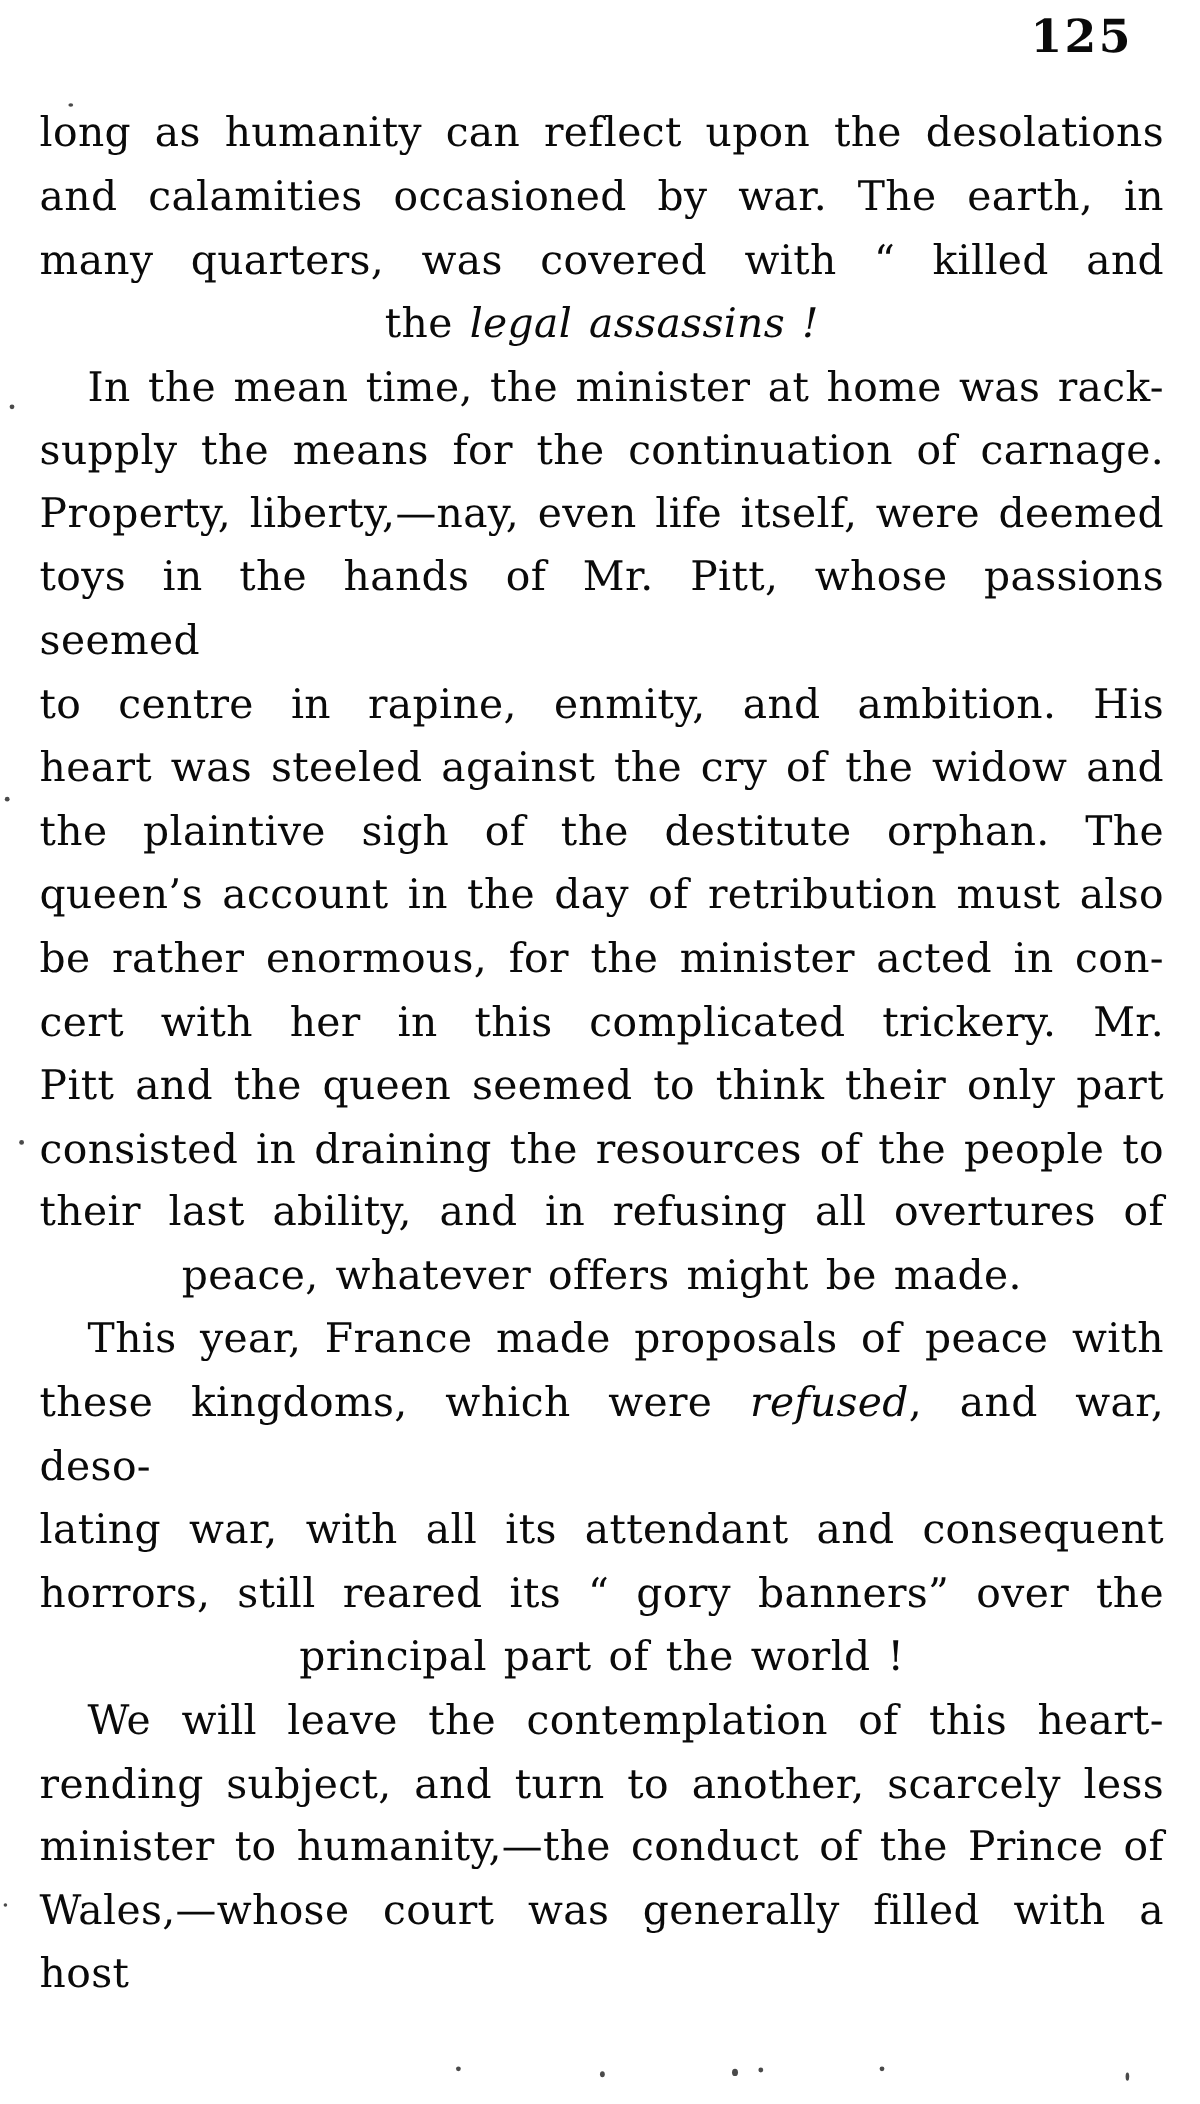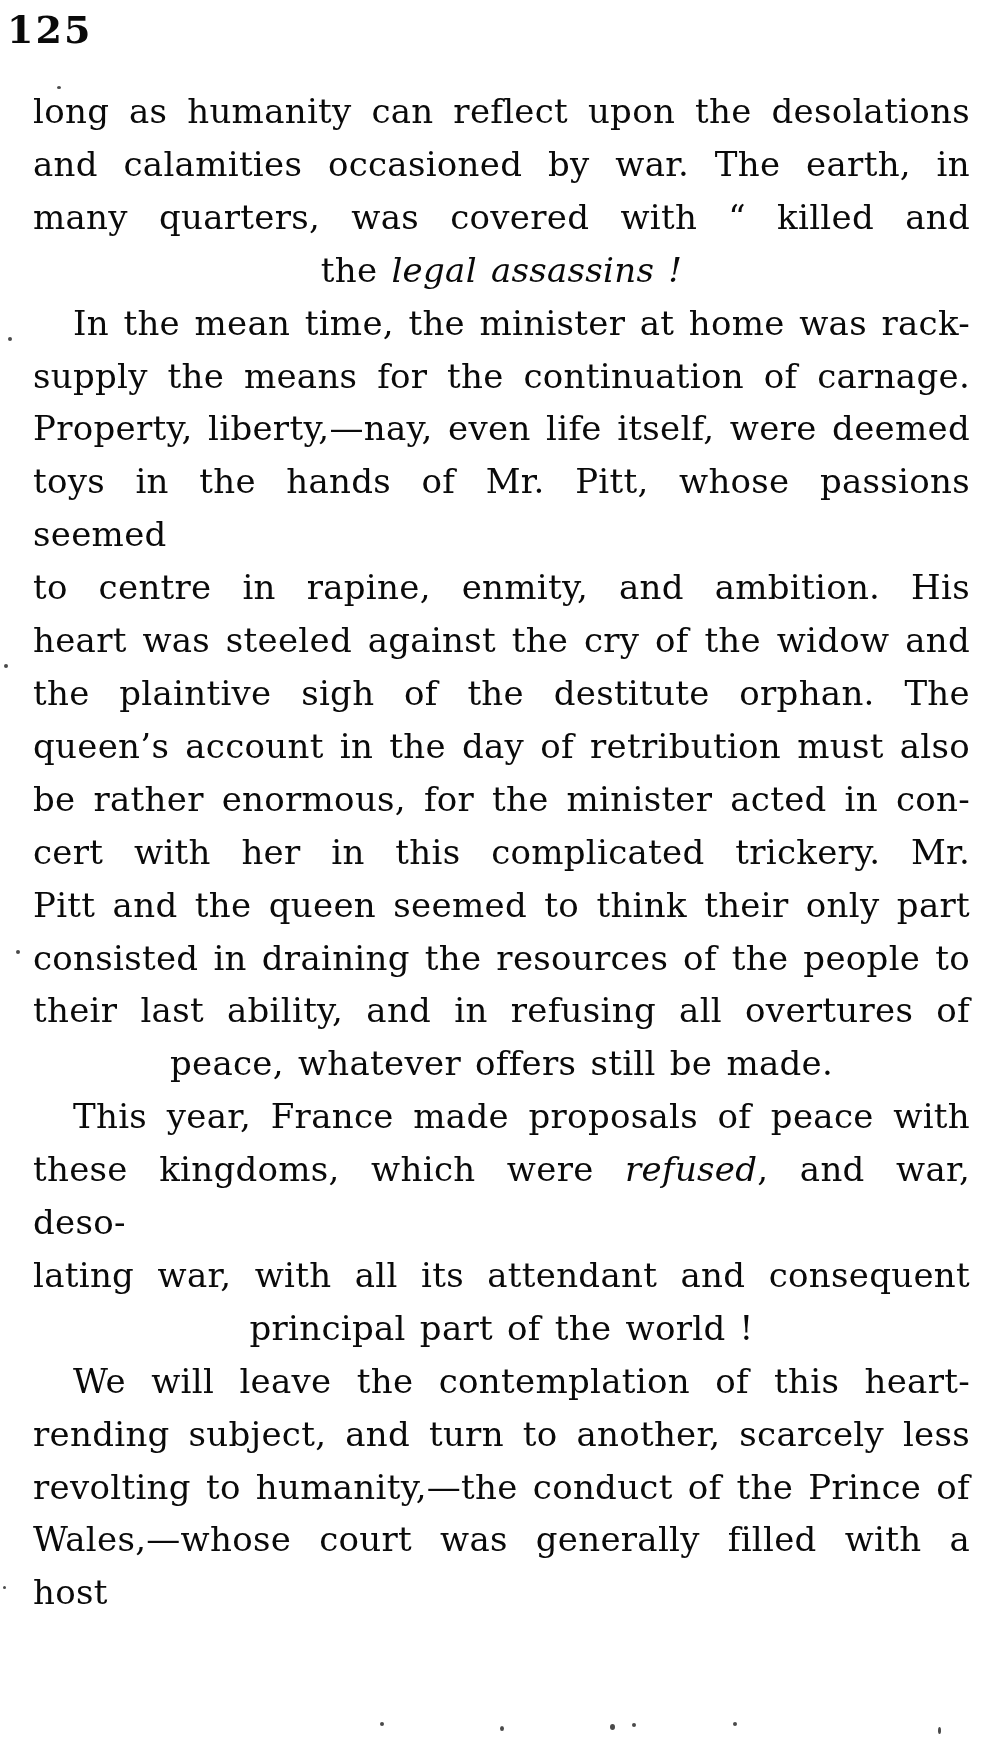--- a/index.html
+++ b/index.html
@@ -14,21 +14,21 @@
     background: #ffffff;
     box-sizing: border-box;
     padding: 8px 30px 0 33px;
     overflow: hidden;
     font-family: "DejaVu Serif", "Liberation Serif", serif;
     color: #0a0a0a;
   }
   .page-number {
     position: relative;
     left: -26px;
-    text-align: left;
+    text-align: right;
     font-size: 38px;
     line-height: 44px;
     font-weight: 700;
     letter-spacing: 2px;
   }
   .text-block {
     margin-top: 33px;
     font-size: 34px;
     line-height: 52.9px;
     letter-spacing: 0.3px;
@@ -72,28 +72,29 @@
       <div class="line j"><span>toys in the hands of Mr. Pitt, whose passions seemed</span></div>
       <div class="line j"><span>to centre in rapine, enmity, and ambition. His</span></div>
       <div class="line j"><span>heart was steeled against the cry of the widow and</span></div>
       <div class="line j"><span>the plaintive sigh of the destitute orphan. The</span></div>
       <div class="line j"><span>queen’s account in the day of retribution must also</span></div>
       <div class="line j"><span>be rather enormous, for the minister acted in con-</span></div>
       <div class="line j"><span>cert with her in this complicated trickery. Mr.</span></div>
       <div class="line j"><span>Pitt and the queen seemed to think their only part</span></div>
       <div class="line j"><span>consisted in draining the resources of the people to</span></div>
       <div class="line j"><span>their last ability, and in refusing all overtures of</span></div>
-      <div class="line"><span>peace, whatever offers still be made.</span></div>
+      <div class="line"><span>peace, whatever offers might be made.</span></div>
       <div class="line j ind"><span>This year, France made proposals of peace with</span></div>
       <div class="line j"><span>these kingdoms, which were </span><span class="it">refused</span><span>, and war, deso-</span></div>
       <div class="line j"><span>lating war, with all its attendant and consequent</span></div>
+      <div class="line j"><span>horrors, still reared its “ gory banners” over the</span></div>
       <div class="line"><span>principal part of the world !</span></div>
       <div class="line j ind"><span>We will leave the contemplation of this heart-</span></div>
       <div class="line j"><span>rending subject, and turn to another, scarcely less</span></div>
-      <div class="line j"><span>revolting to humanity,—the conduct of the Prince of</span></div>
+      <div class="line j"><span>minister to humanity,—the conduct of the Prince of</span></div>
       <div class="line j"><span>Wales,—whose court was generally filled with a host</span></div>
     </div>
 
   <div class="speck" style="left:57px;  top:86px;   width:4px; height:3px;"></div>
   <div class="speck" style="left:8px;   top:337px;  width:4px; height:4px;"></div>
   <div class="speck" style="left:4px;   top:664px;  width:4px; height:4px;"></div>
   <div class="speck" style="left:16px;  top:950px;  width:4px; height:4px;"></div>
   <div class="speck" style="left:3px;   top:1586px; width:3px; height:3px;"></div>
   <div class="speck" style="left:380px; top:1722px; width:4px; height:4px;"></div>
   <div class="speck" style="left:500px; top:1726px; width:4px; height:5px;"></div>

